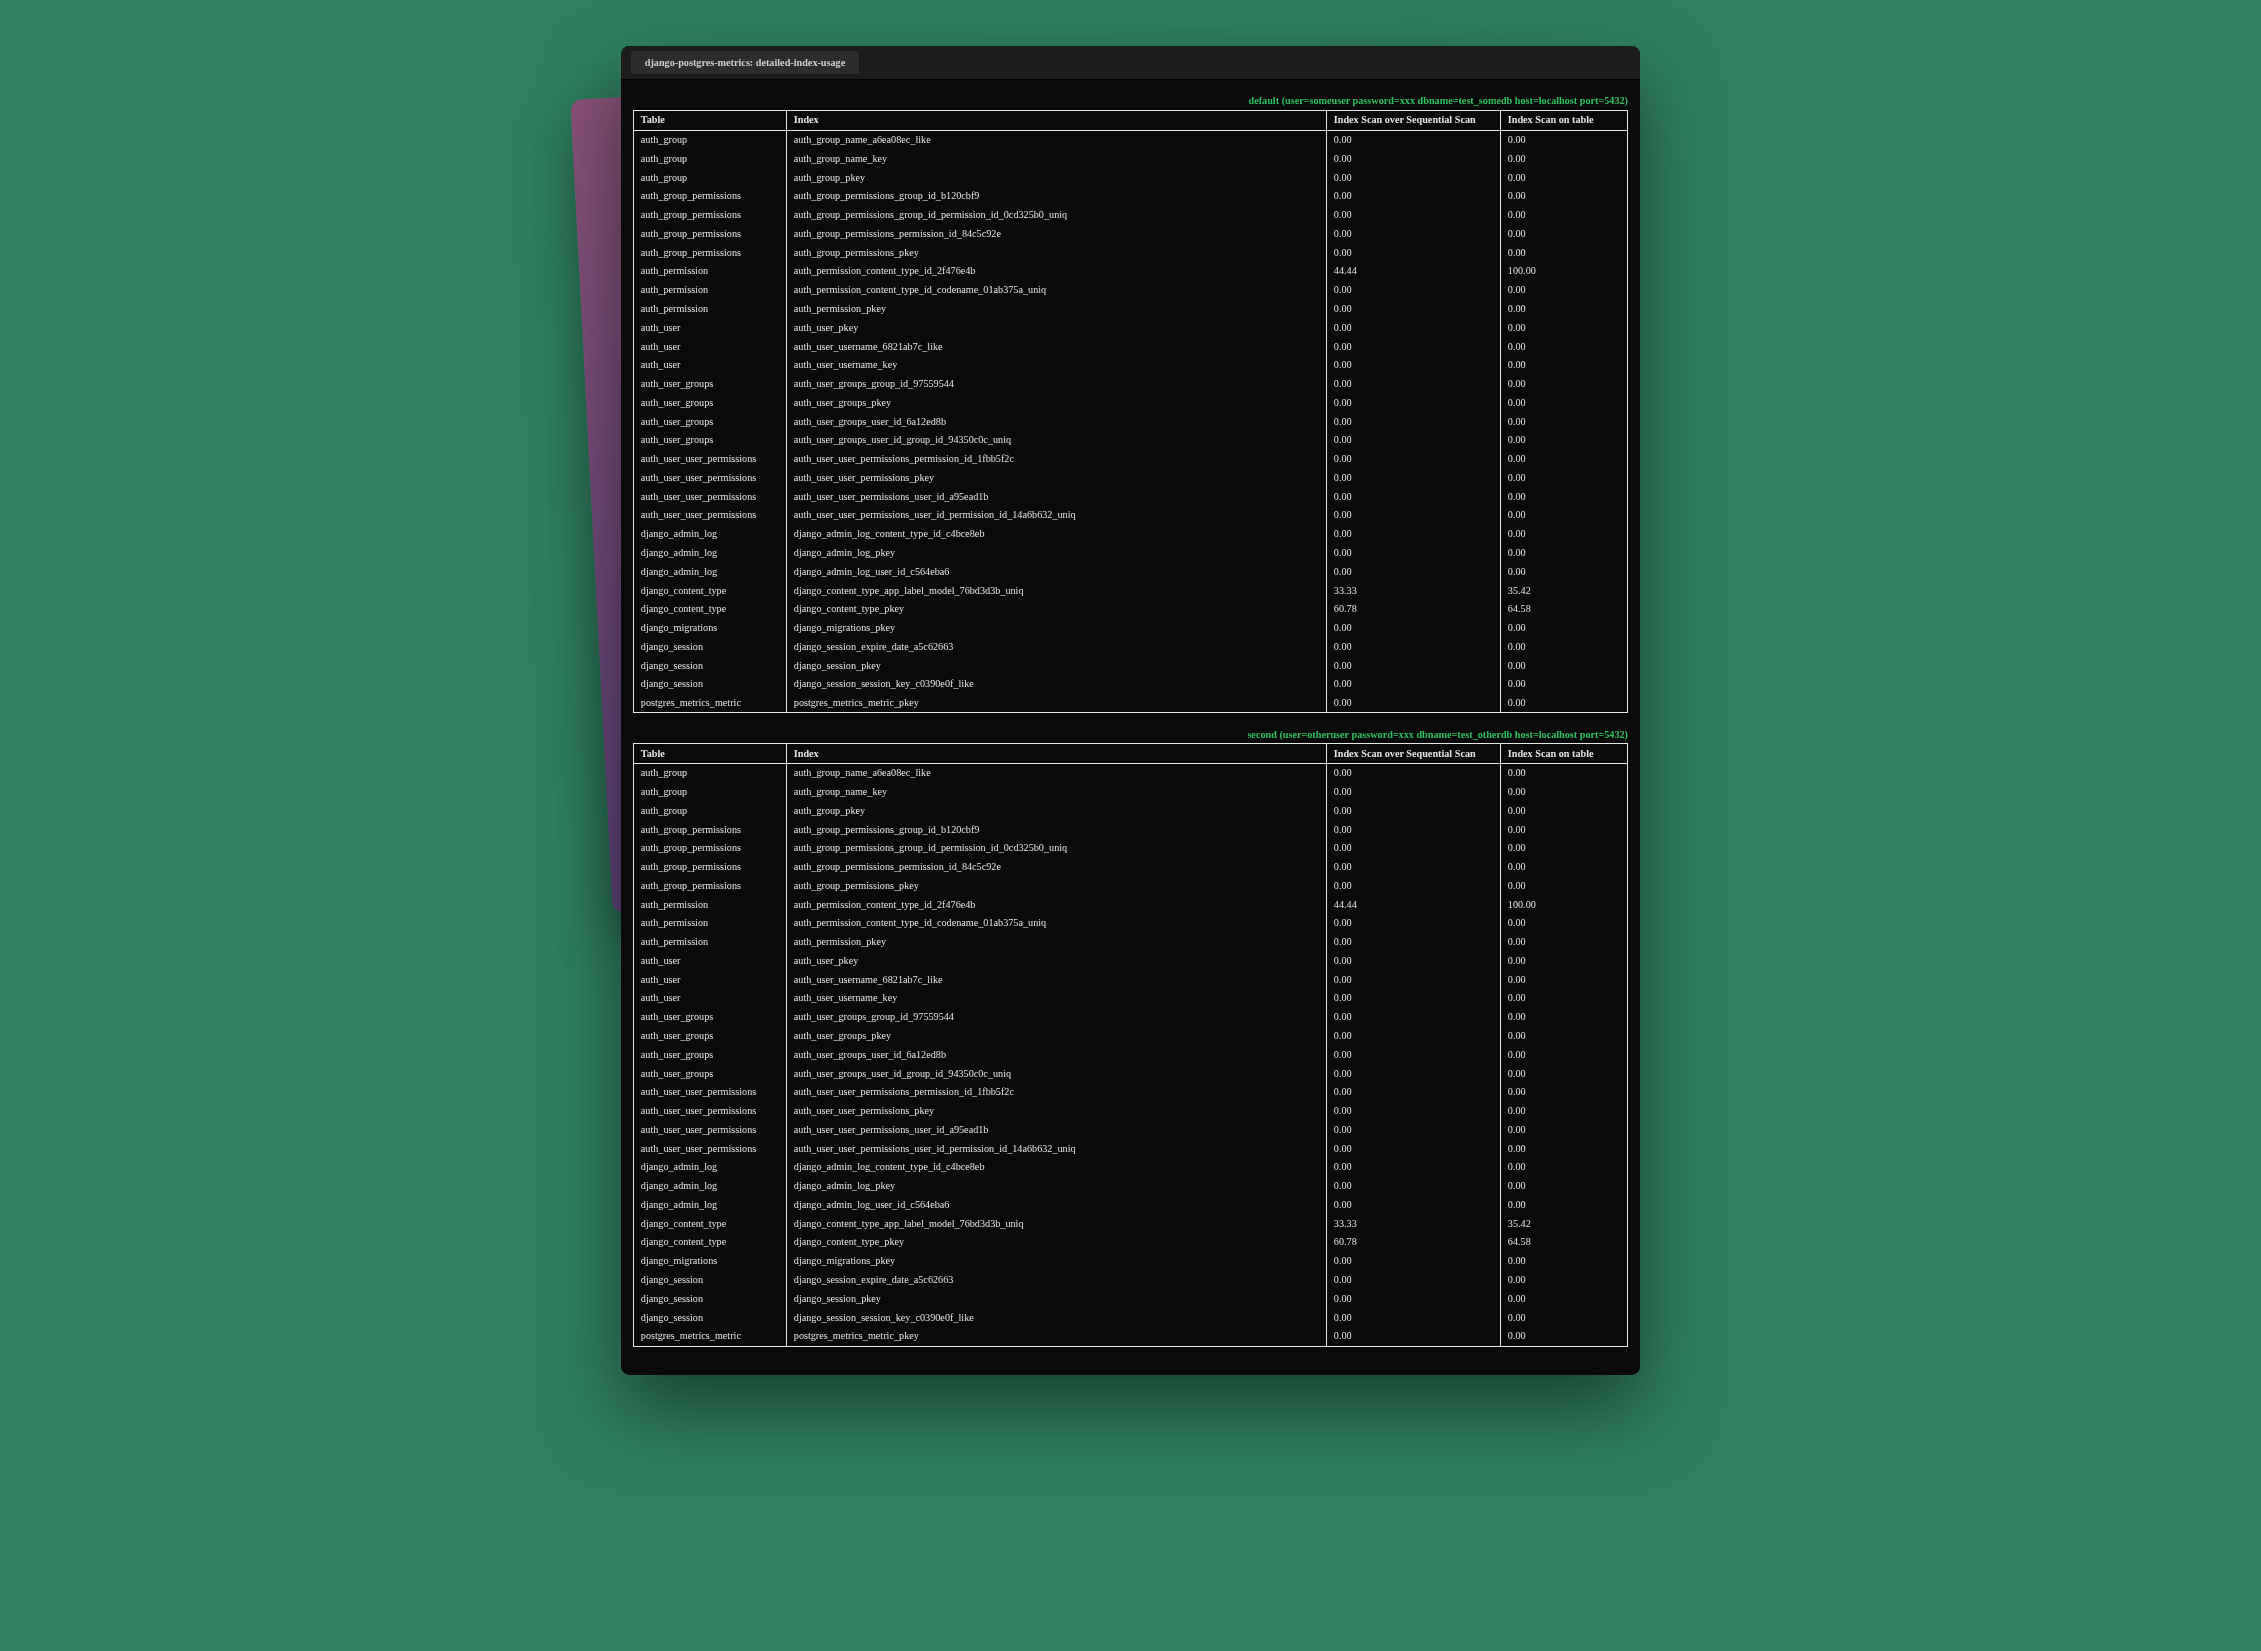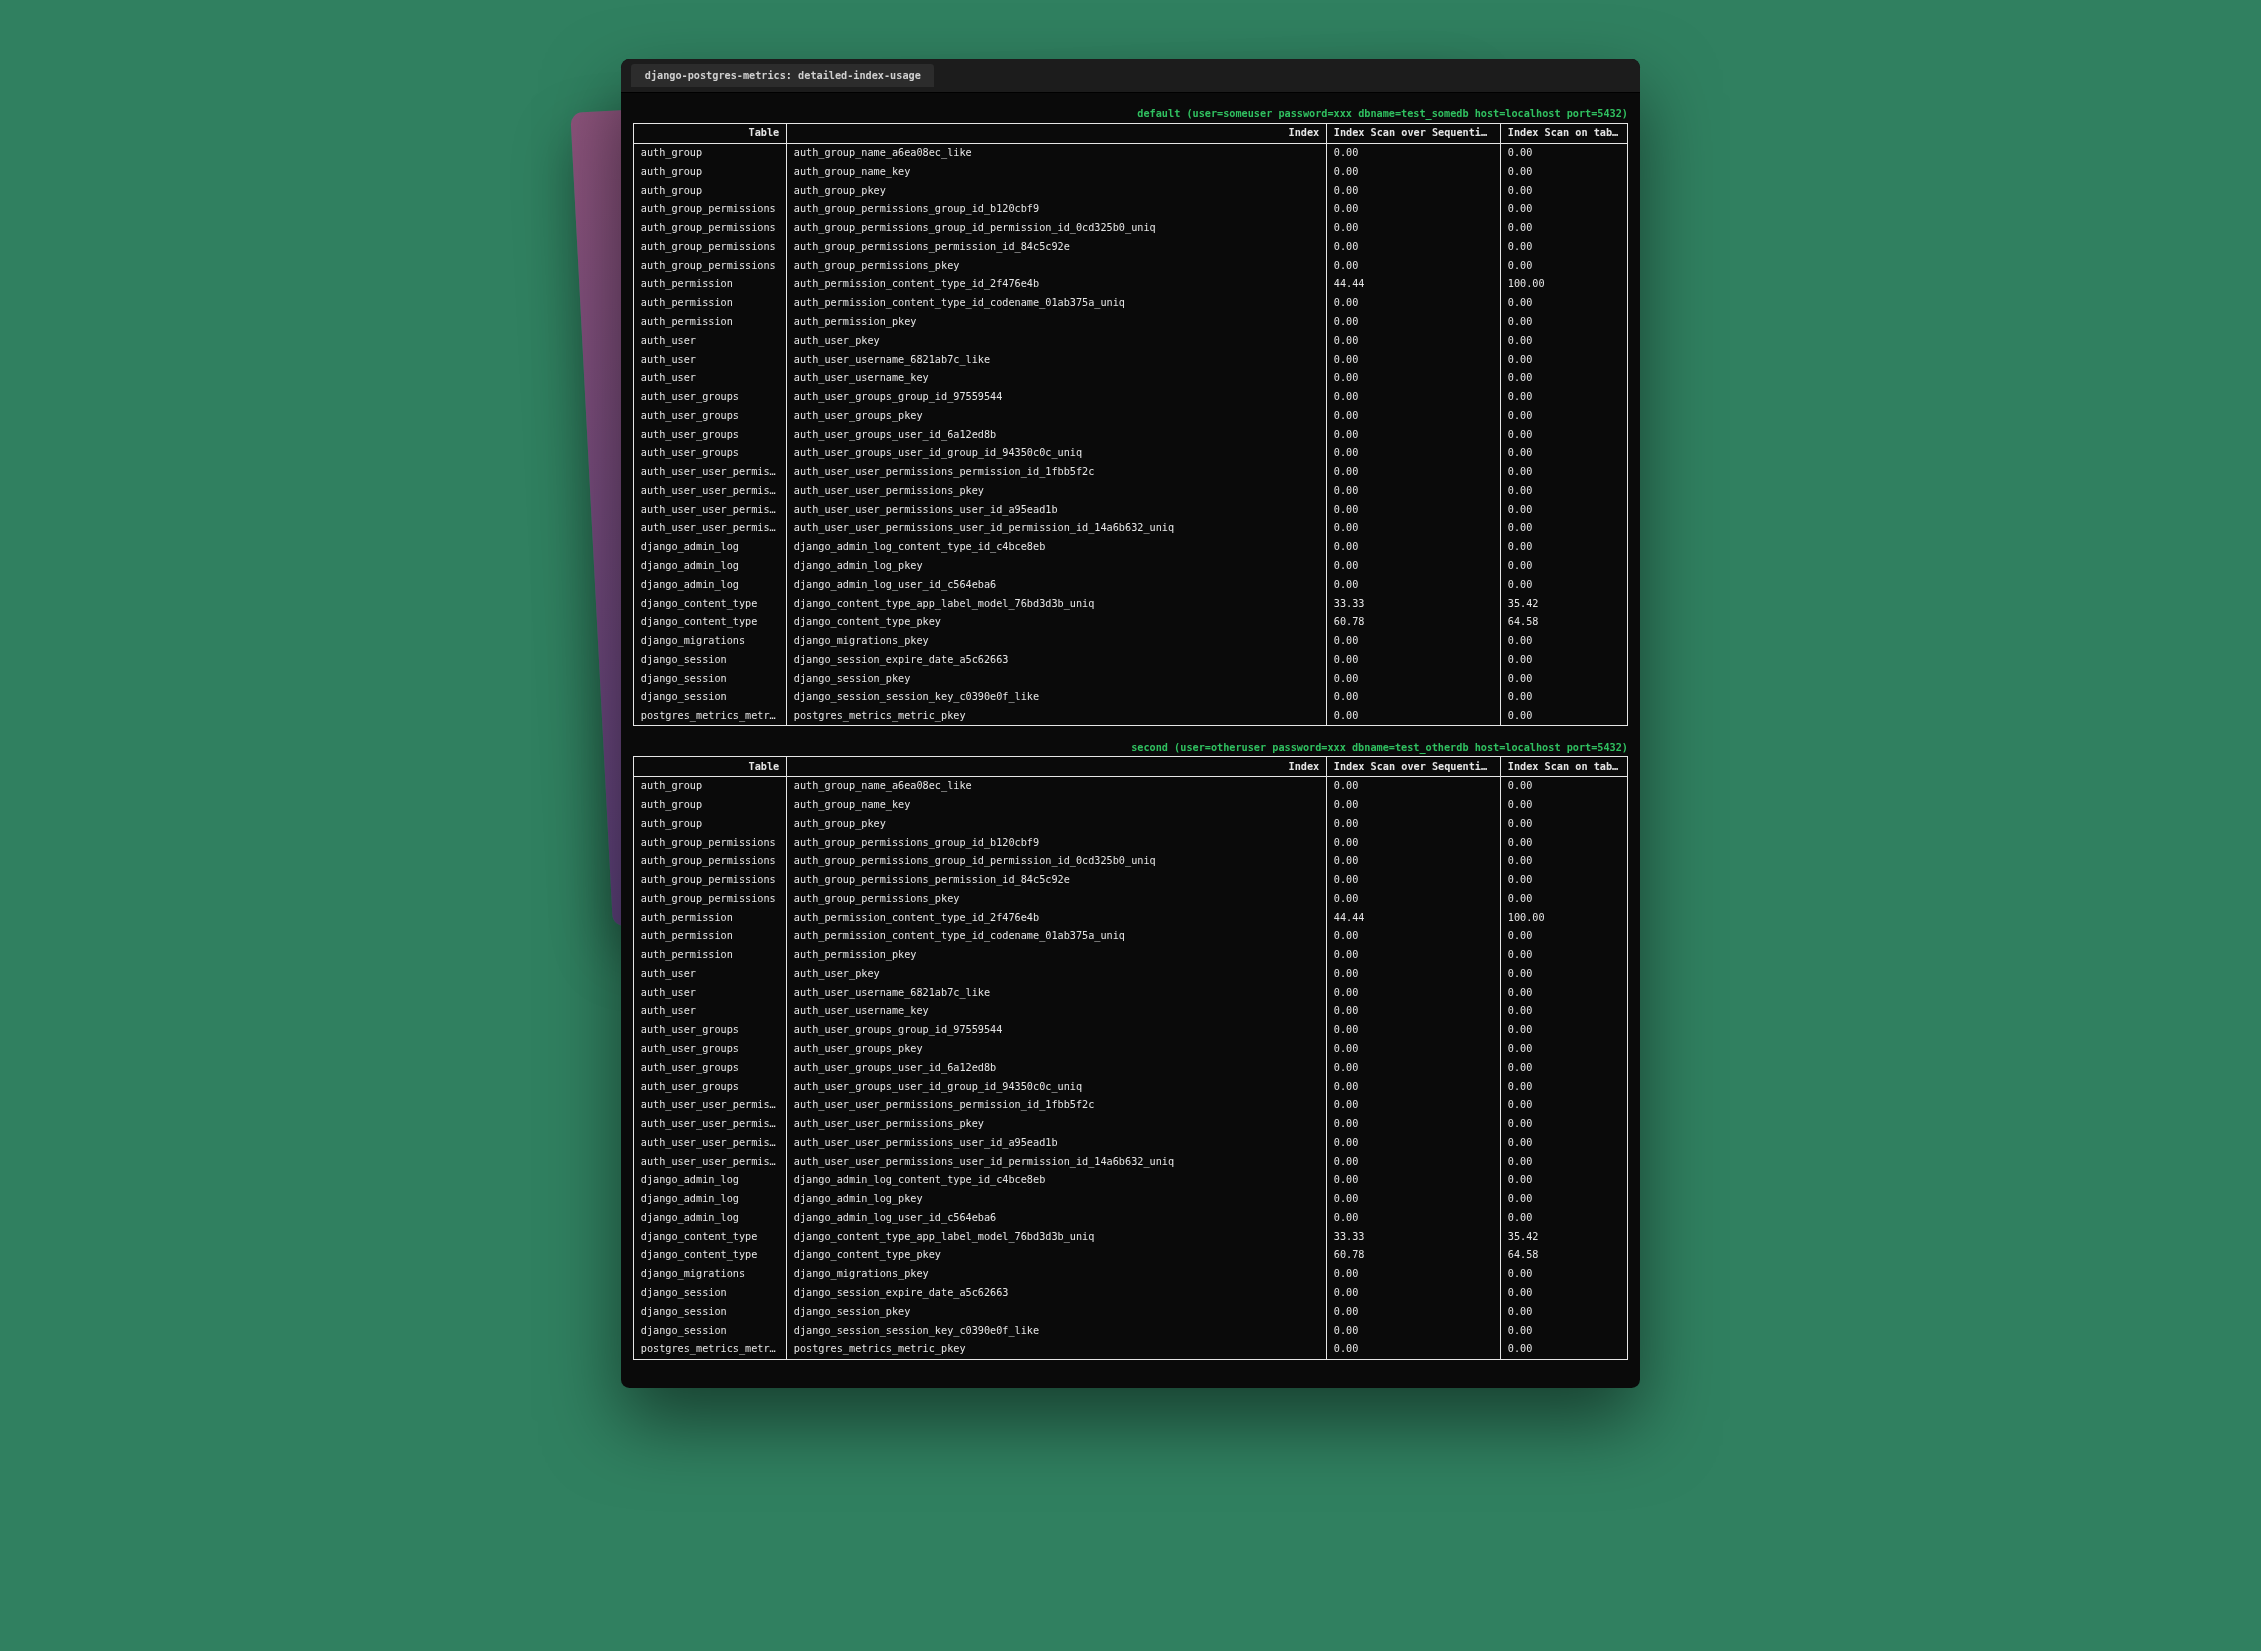--- a/index.html
+++ b/index.html
@@ -7,21 +7,21 @@
   body {
     background:#308060;
     font-family: ui-monospace, SFMono-Regular, "SF Mono", Menlo, Monaco, Consolas, monospace;
     font-size:10.2px;
     color:#e6e6e6;
     display:flex;
     align-items:flex-start;
     justify-content:center;
     padding:34px 17px 102px;
   }
-  .stack { position:relative; width:1019px; margin-top:25px; }
+  .stack { position:relative; width:1019px; margin-top:12px;font-family:Liberation Serif, serif; }
   .card-bg {
     position:absolute;
     top:30px; left:-30px;
     width:891px; height:815px;
     border-radius:12px;
     background:linear-gradient(160deg, #8b537a 0%, #4d3c80 100%);
     box-shadow:0 25.5px 59px rgba(0,0,0,.35);
     transform:rotate(-3deg);
   }
   .terminal {
@@ -67,21 +67,20 @@
     padding:2.5px 6.8px;
     font-size:10.2px;
     line-height:1.35;
     overflow:hidden;
     white-space:nowrap;
     text-overflow:ellipsis;
   }
   table.metrics thead th {
     border-bottom:1.7px solid #e6e6e6;
     font-weight:700;
-    text-align:right;
   }
   table.metrics th + th,
   table.metrics td + td {
     border-left:1.7px solid #e6e6e6;
   }
   col.c-table { width:153px; }
   col.c-index { width:auto; }
   col.c-seq   { width:174px; }
   col.c-on    { width:127px; }
 </style>

